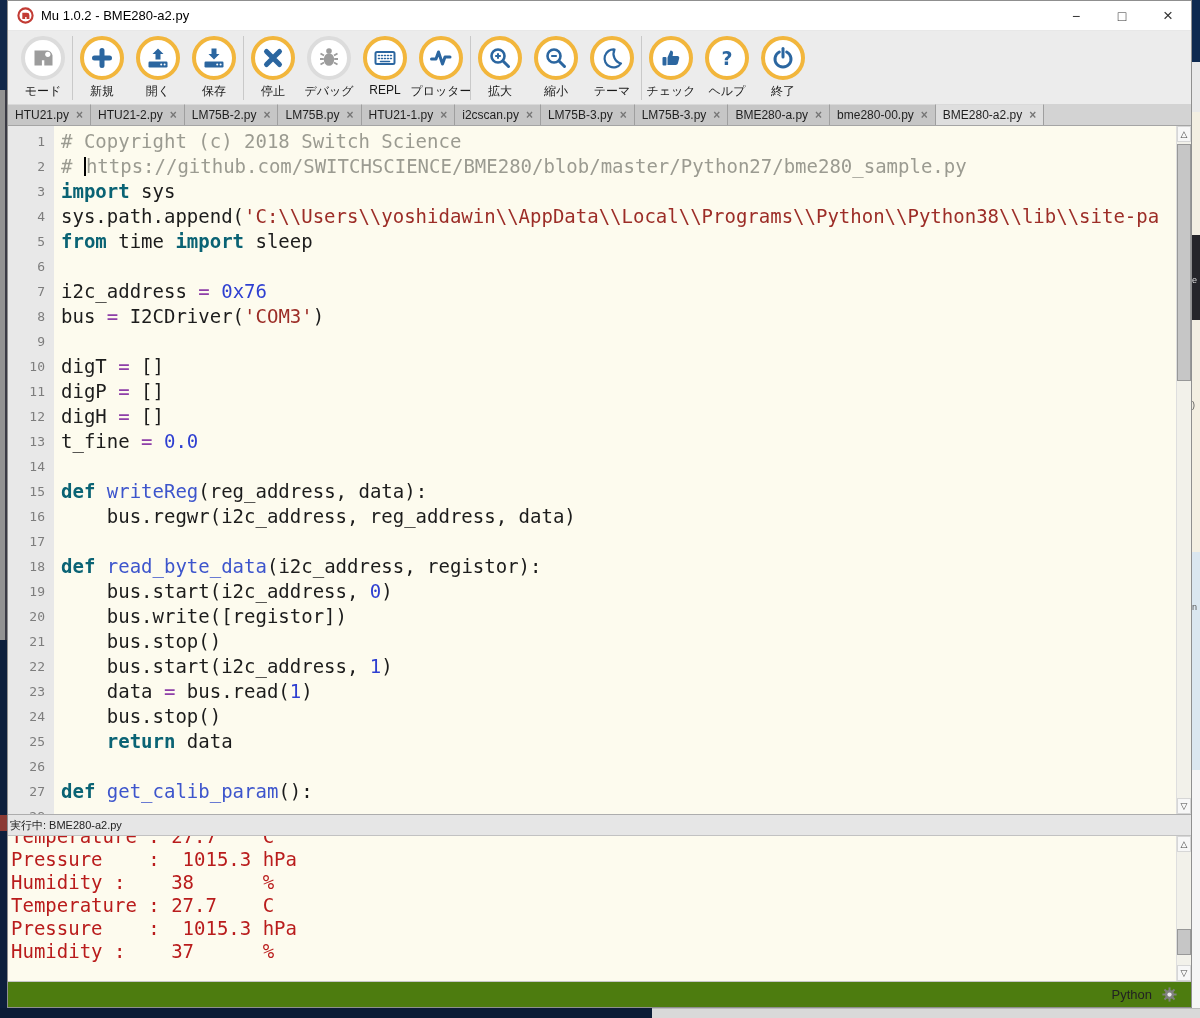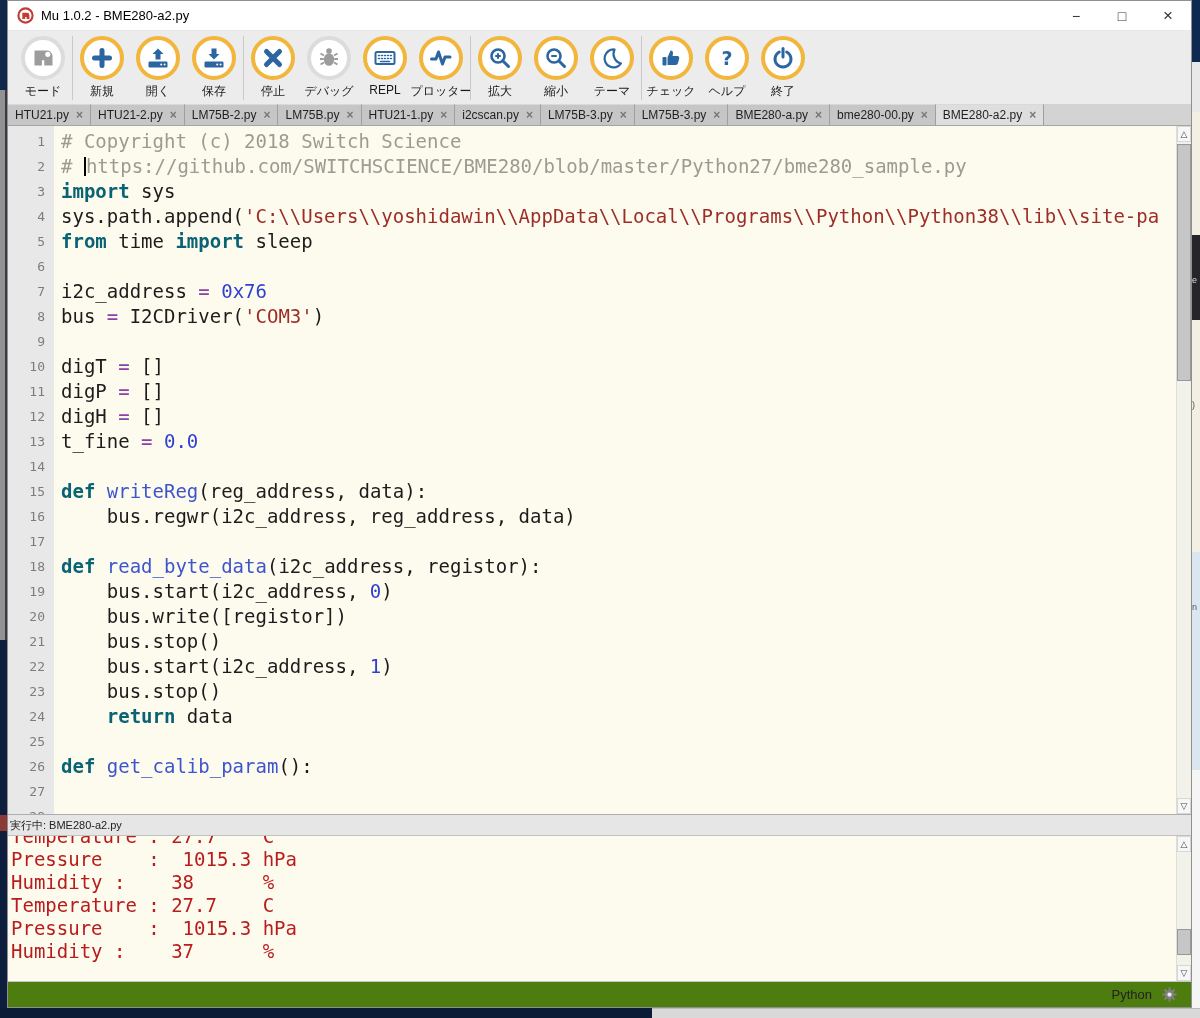--- a/index.html
+++ b/index.html
@@ -364,20 +364,21 @@
         <div class="cl"><span class="tk-id">t_fine </span><span class="tk-op">=</span><span class="tk-id"> </span><span class="tk-num">0.0</span></div>
         <div class="cl"></div>
         <div class="cl"><span class="tk-kw">def</span><span class="tk-id"> </span><span class="tk-fn">writeReg</span><span class="tk-id">(reg_address, data):</span></div>
         <div class="cl"><span class="tk-id">    bus.regwr(i2c_address, reg_address, data)</span></div>
         <div class="cl"></div>
         <div class="cl"><span class="tk-kw">def</span><span class="tk-id"> </span><span class="tk-fn">read_byte_data</span><span class="tk-id">(i2c_address, registor):</span></div>
         <div class="cl"><span class="tk-id">    bus.start(i2c_address, </span><span class="tk-num">0</span><span class="tk-id">)</span></div>
         <div class="cl"><span class="tk-id">    bus.write([registor])</span></div>
         <div class="cl"><span class="tk-id">    bus.stop()</span></div>
         <div class="cl"><span class="tk-id">    bus.start(i2c_address, </span><span class="tk-num">1</span><span class="tk-id">)</span></div>
+        <div class="cl"><span class="tk-id">    data </span><span class="tk-op">=</span><span class="tk-id"> bus.read(</span><span class="tk-num">1</span><span class="tk-id">)</span></div>
         <div class="cl"><span class="tk-id">    bus.stop()</span></div>
         <div class="cl"><span class="tk-id">    </span><span class="tk-kw">return</span><span class="tk-id"> data</span></div>
         <div class="cl"></div>
         <div class="cl"><span class="tk-kw">def</span><span class="tk-id"> </span><span class="tk-fn">get_calib_param</span><span class="tk-id">():</span></div>
       </div>
     <div class="sb">
       <div class="sb-arrow">△</div>
       <div class="sb-track">
         <div class="sb-thumb" style="top:2px;height:237px"></div>
       </div>

